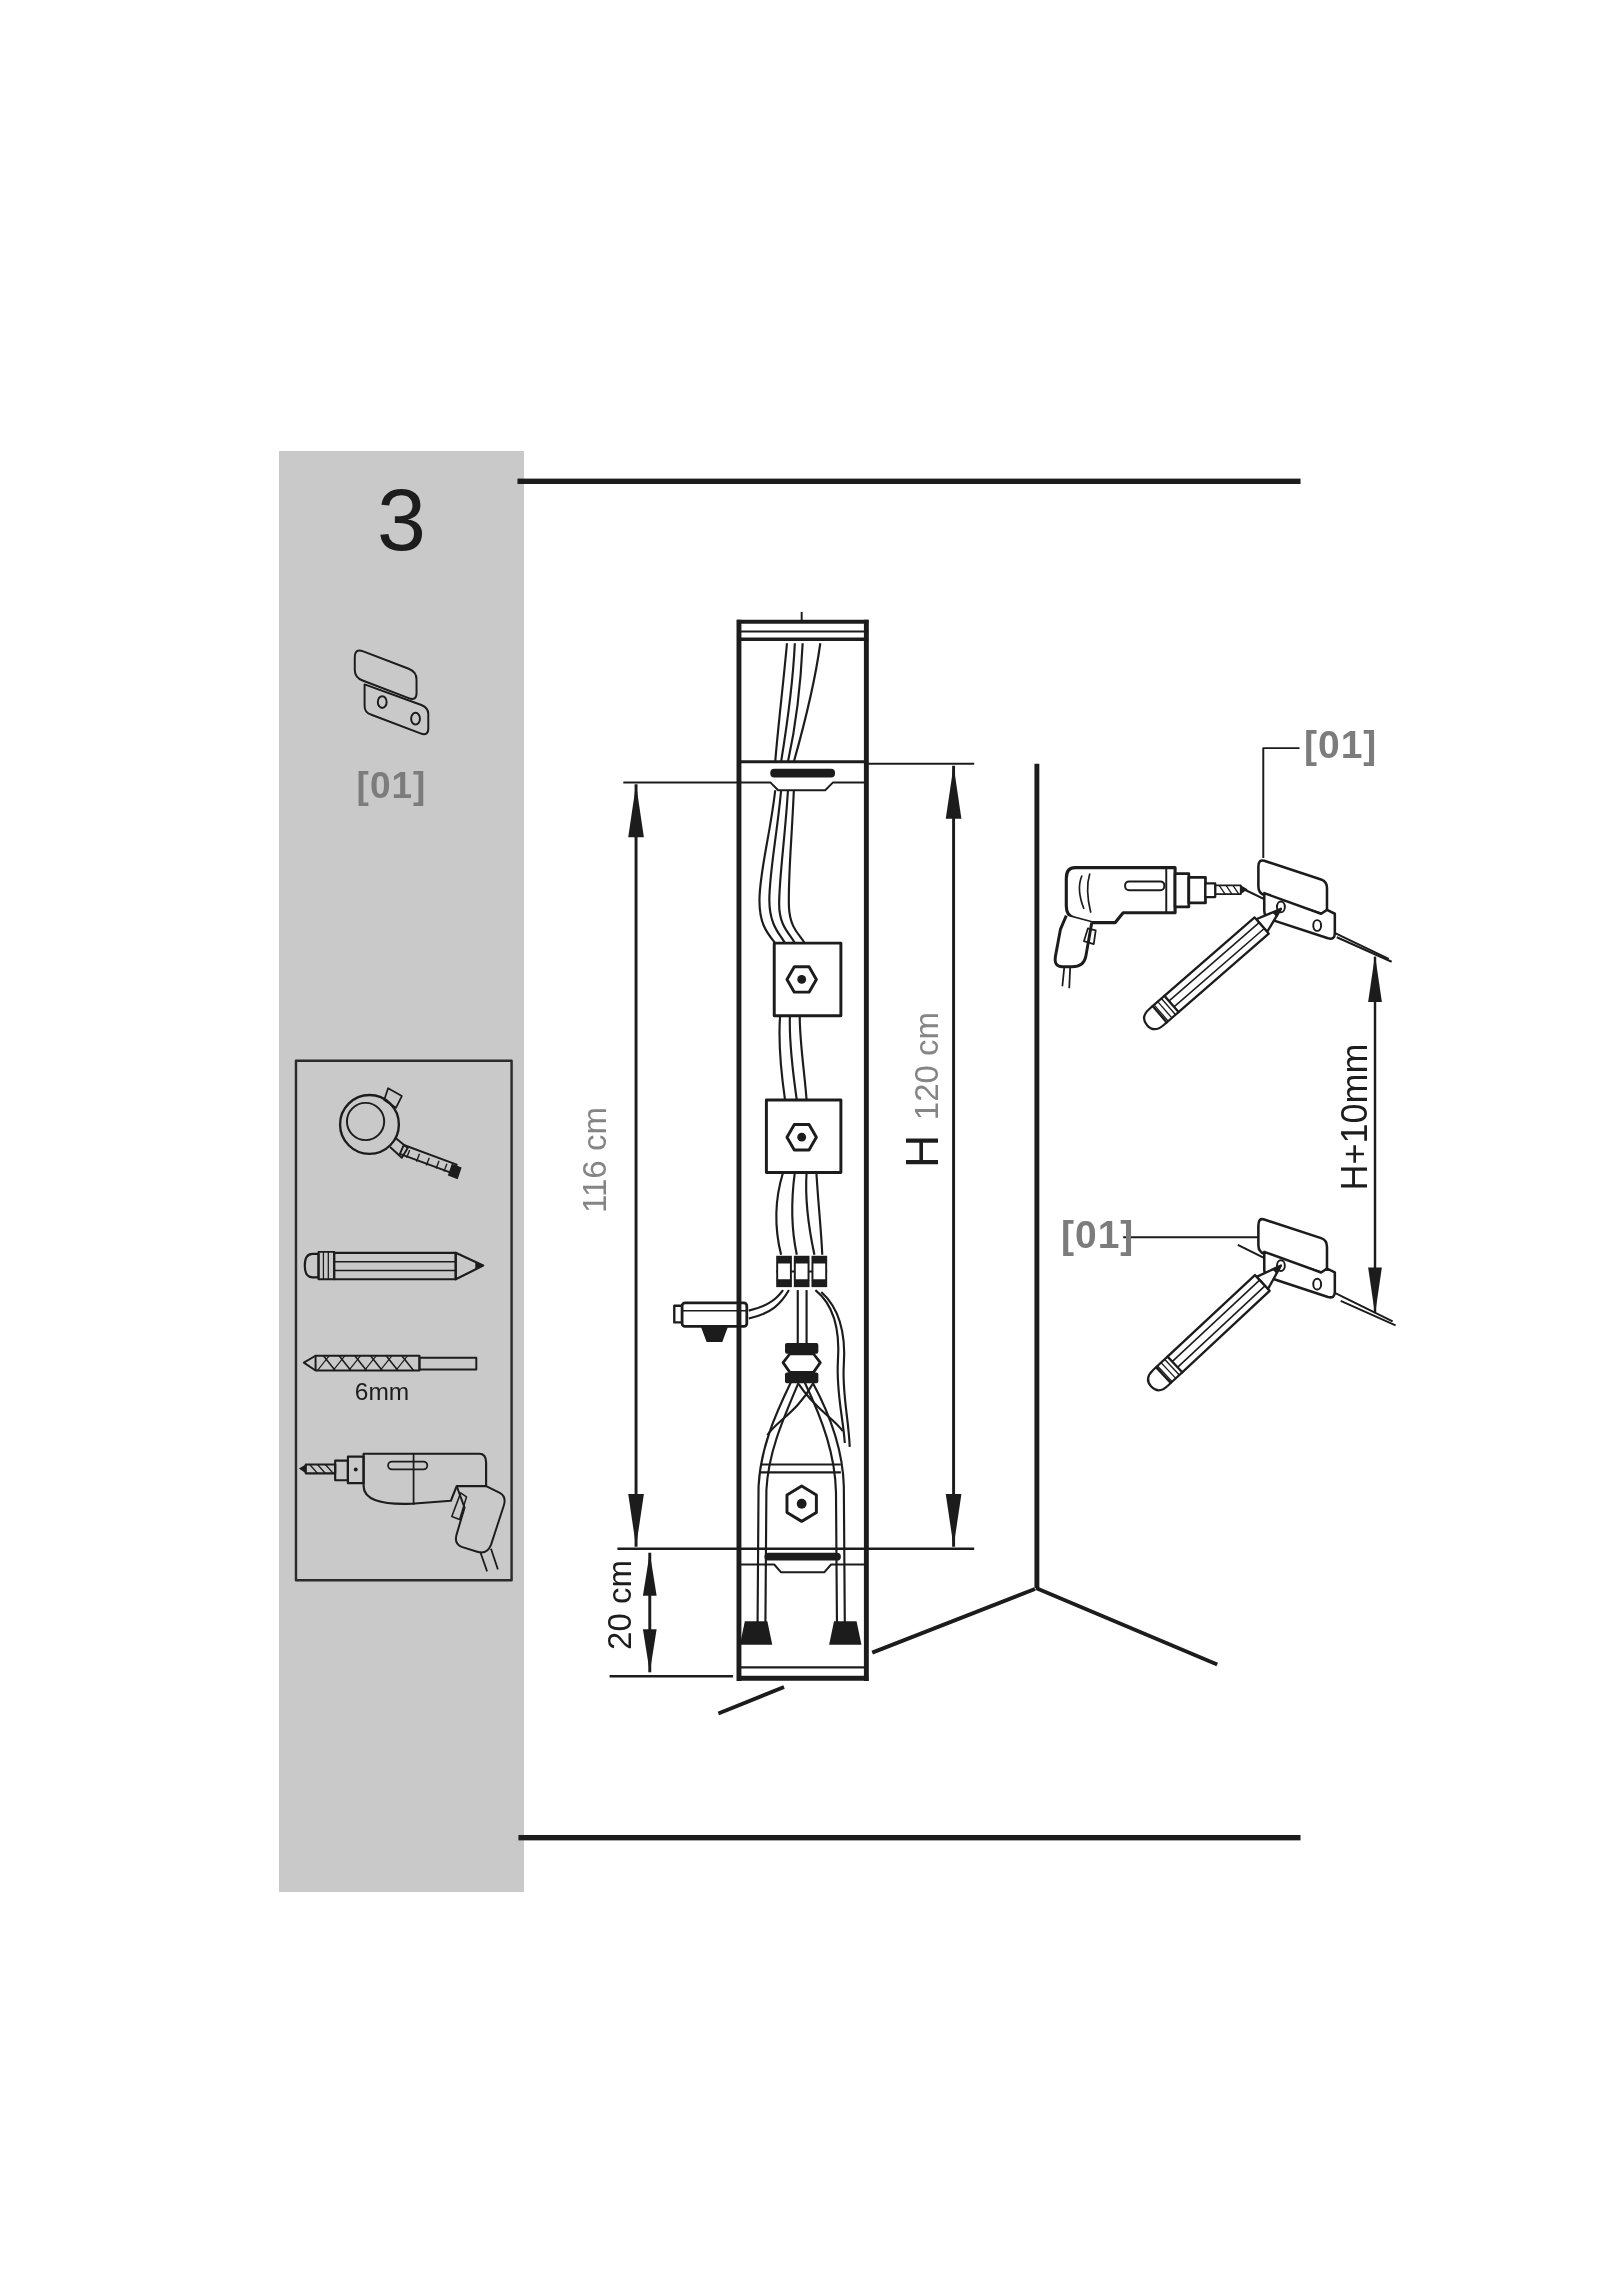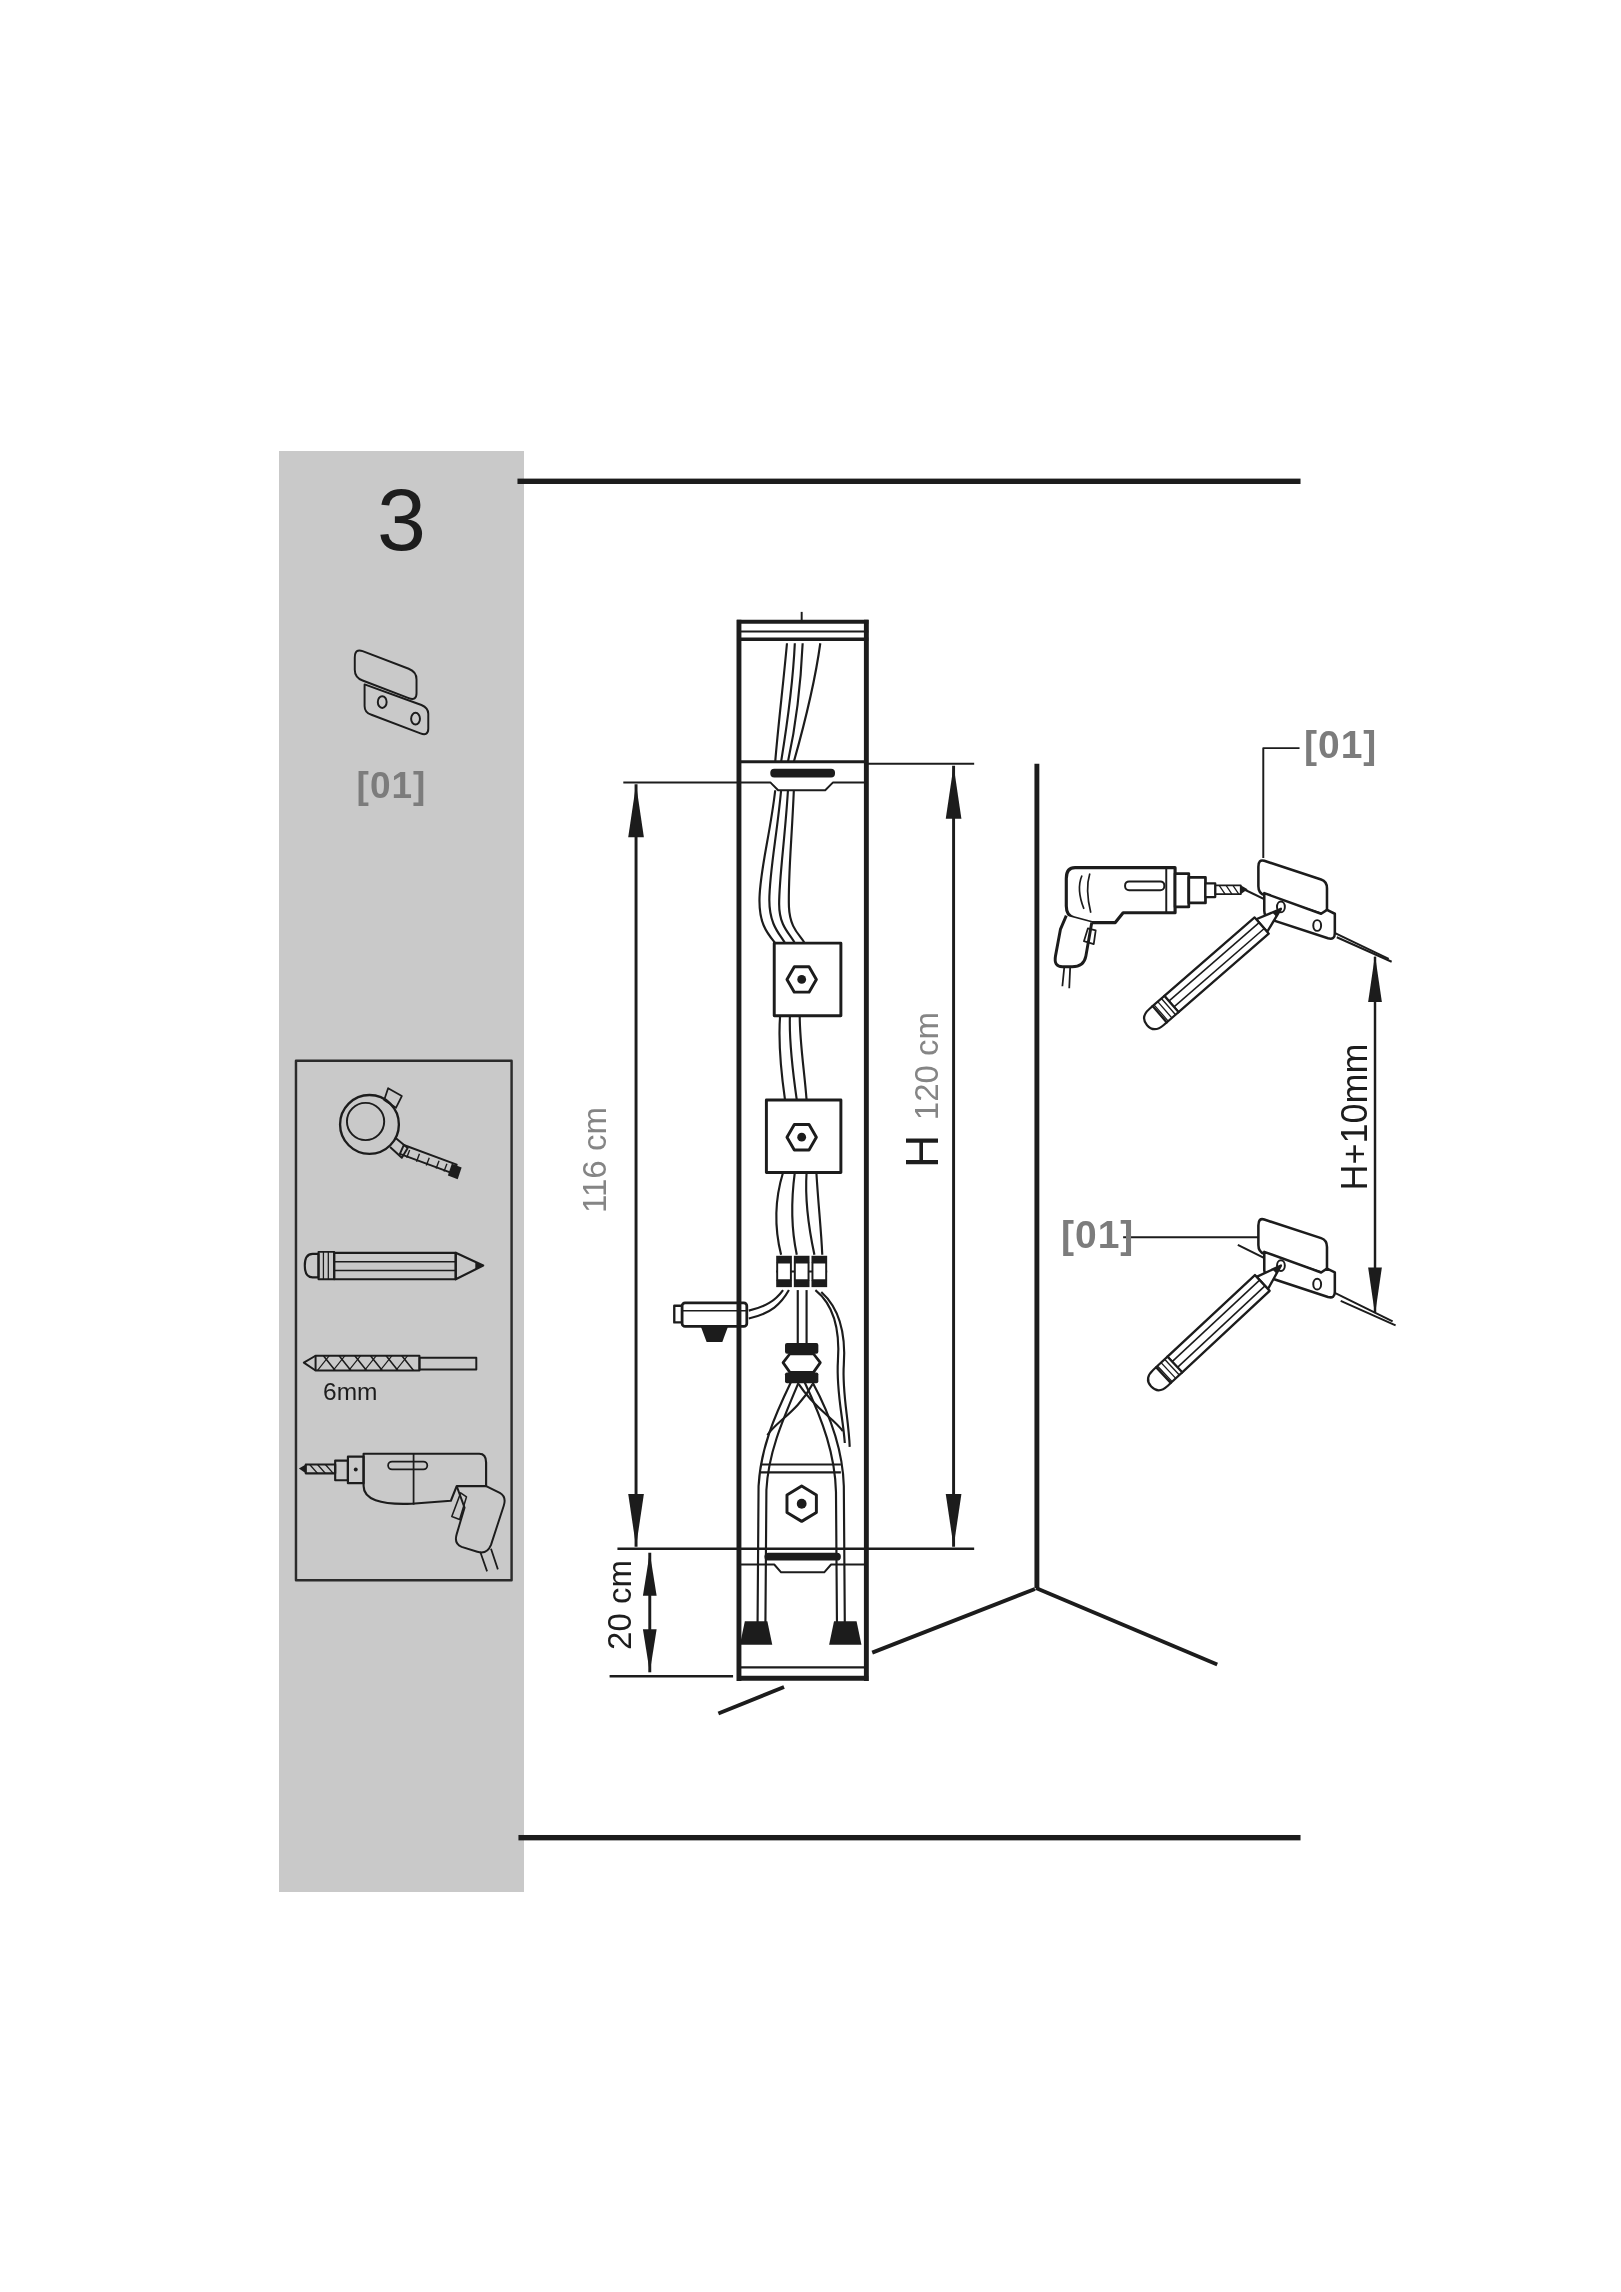--- a/index.html
+++ b/index.html
@@ -4,21 +4,21 @@
 <style>
   html,body{margin:0;padding:0;background:#ffffff;}
   #page{position:relative;width:1621px;height:2293px;background:#ffffff;overflow:hidden;
         font-family:"Liberation Sans",sans-serif;color:#1c1c1c;}
   .abs{position:absolute;}
   #sidebar{left:279px;top:451px;width:245px;height:1441px;background:#c9c9c9;}
   #step-number{left:279px;top:476px;width:245px;text-align:center;
                font-size:88px;line-height:1;color:#1d1d1d;}
   #part-label{left:328px;top:765px;width:127px;text-align:center;
               font-size:37px;font-weight:bold;color:#7c7c7c;letter-spacing:1px;}
-  #bit-size-label{left:323px;top:1378px;width:118px;
+  #bit-size-label{left:323px;top:1378px;width:118px;text-align:center;
                   font-size:24.5px;color:#1d1d1d;}
   .vtext{position:absolute;transform:translate(-50%,-50%) rotate(-90deg);
          white-space:nowrap;}
   #dim-left{left:595px;top:1160px;font-size:33px;color:#858585;}
   #dim-right{left:922px;top:1090px;display:flex;align-items:baseline;}
   #dim-right .big{font-size:46px;color:#1d1d1d;}
   #dim-right .muted{font-size:33px;color:#858585;margin-left:14.7px;}
   #dim-bottom{left:620px;top:1605px;font-size:33px;color:#1d1d1d;}
   #dim-wall{left:1355px;top:1117px;font-size:36px;color:#1d1d1d;}
   .bracket-tag{font-size:39px;font-weight:bold;color:#7c7c7c;letter-spacing:1px;}

